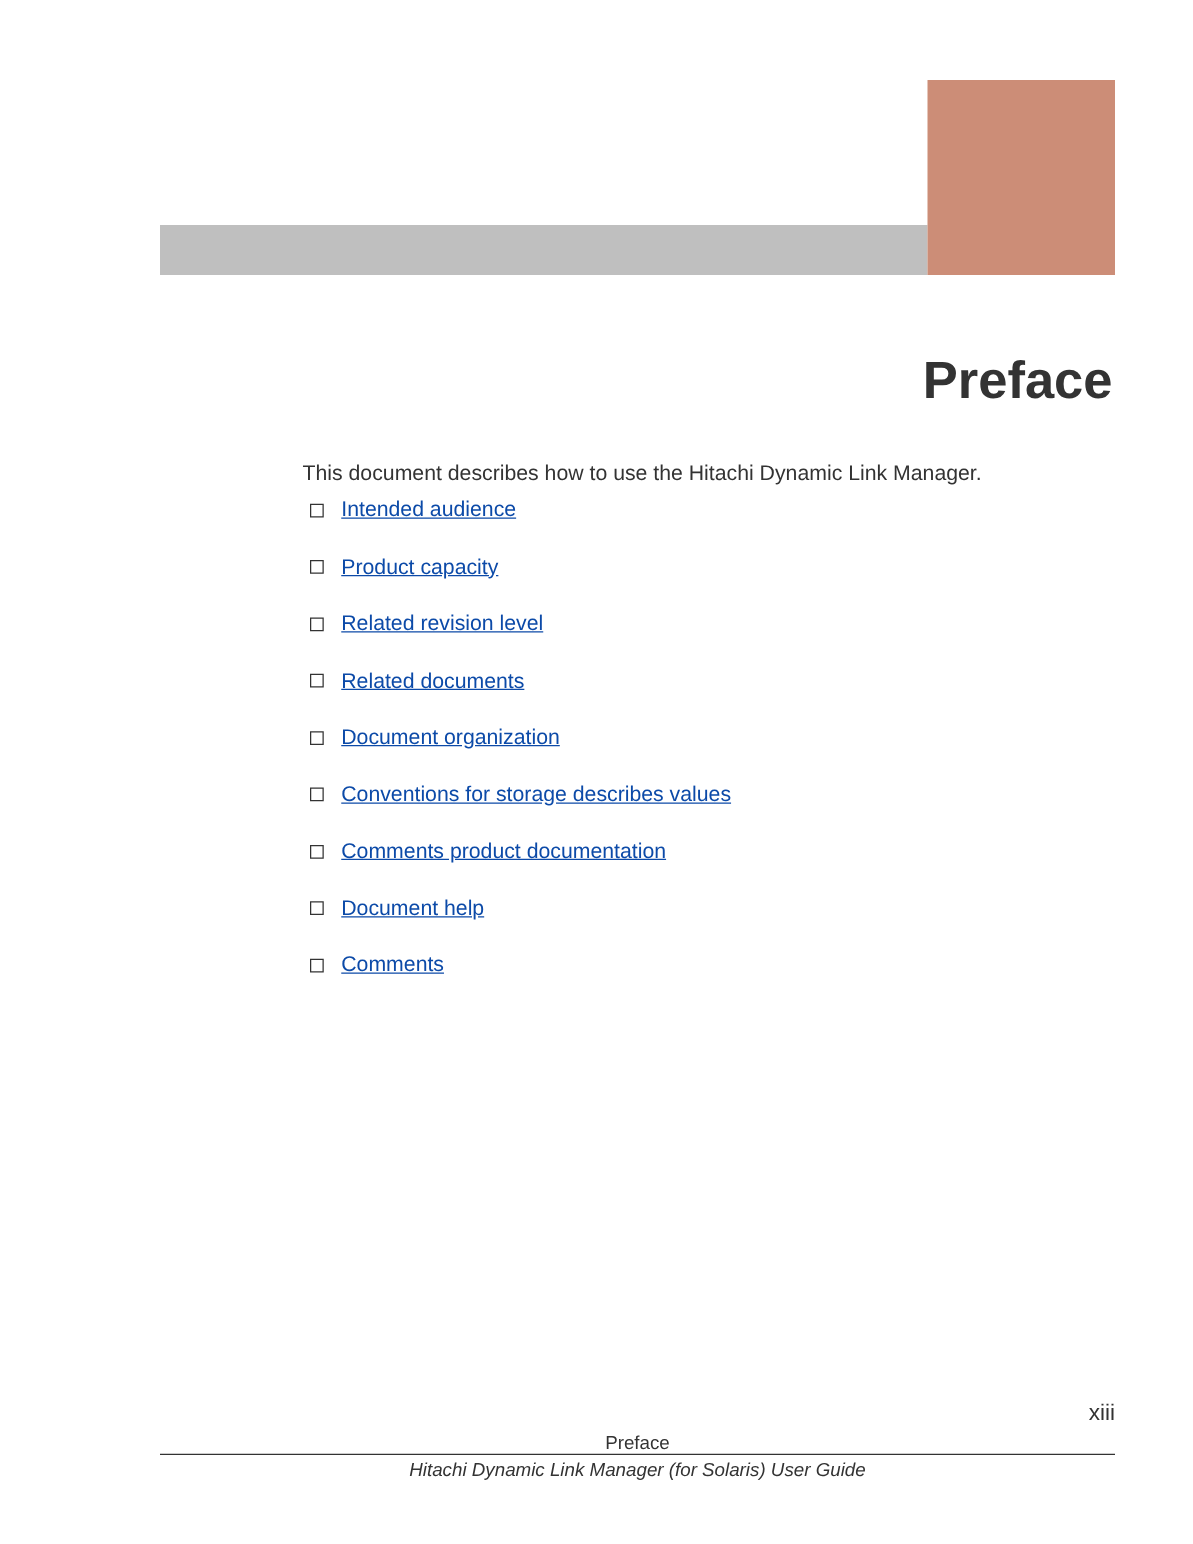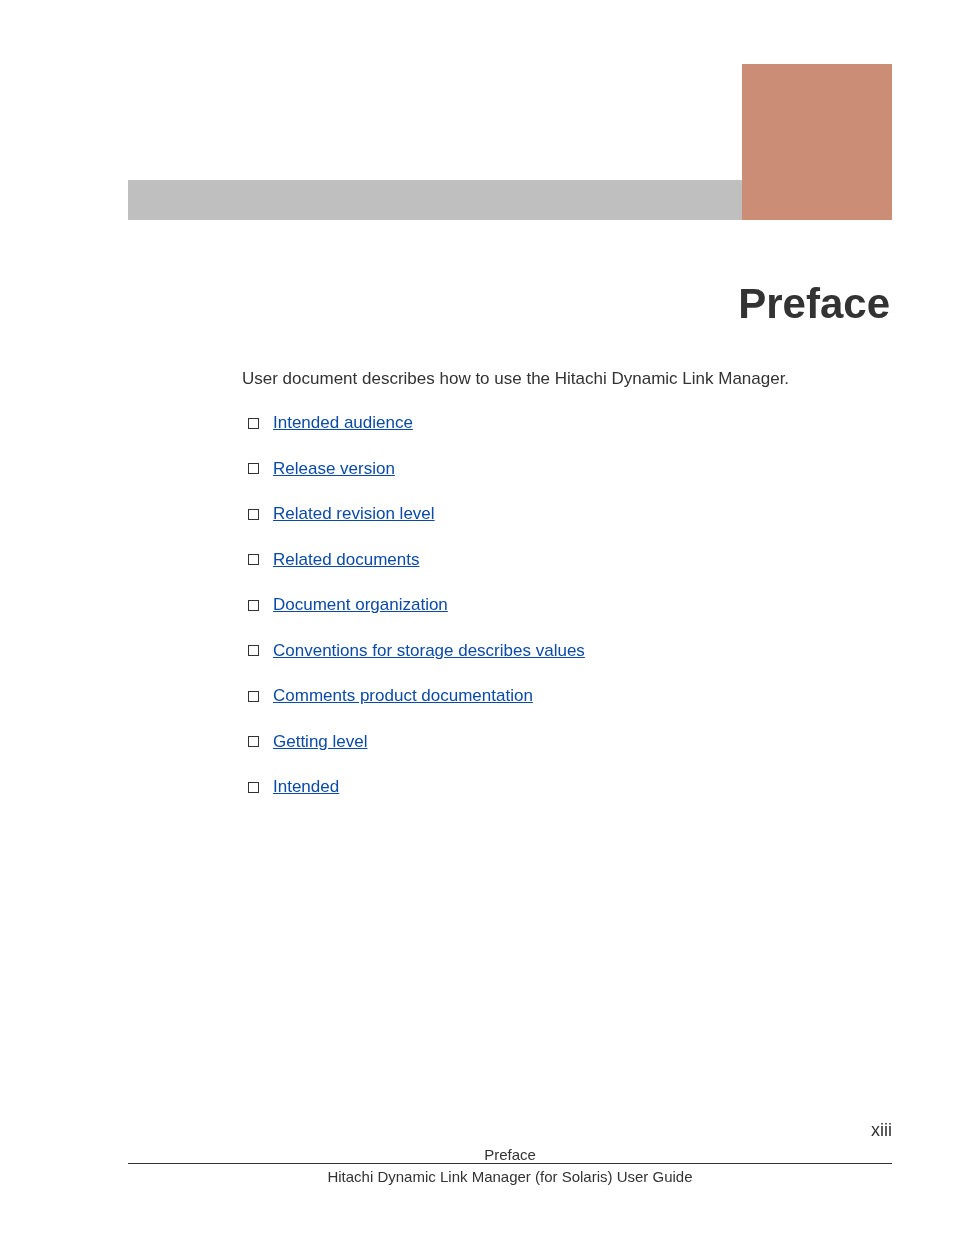--- a/index.html
+++ b/index.html
@@ -46,21 +46,21 @@
   .intro {
     position: absolute;
     left: 242px;
     top: 369px;
     font-size: 17px;
     color: #333333;
   }
   .toc {
     position: absolute;
     left: 248px;
-    top: 413px;
+    top: 398px;
     list-style: none;
   }
   .toc li {
     margin-bottom: 25.5px;
     display: flex;
     align-items: center;
   }
   .bullet-icon {
     display: inline-block;
     width: 11px;
@@ -97,42 +97,43 @@
     position: absolute;
     right: 0;
     top: -26px;
     text-align: right;
   }
   .footer-wrap { position: relative; }
   .footer-doc {
     font-size: 15px;
     color: #333333;
     text-align: center;
+    font-style: italic;
   }
 </style>
 </head>
 <body>
 
 <div class="header-band">
   <div class="grey-bar"></div>
   <div class="salmon-block"></div>
 </div>
 
 <h1 class="title">Preface</h1>
 
-<p class="intro">User document describes how to use the Hitachi Dynamic Link Manager.</p>
+<p class="intro">This document describes how to use the Hitachi Dynamic Link Manager.</p>
 
 <ul class="toc">
   <li>
     <span class="bullet-icon"></span>
     <a href="#">Intended audience</a>
   </li>
   <li>
     <span class="bullet-icon"></span>
-    <a href="#">Release version</a>
+    <a href="#">Product capacity</a>
   </li>
   <li>
     <span class="bullet-icon"></span>
     <a href="#">Related revision level</a>
   </li>
   <li>
     <span class="bullet-icon"></span>
     <a href="#">Related documents</a>
   </li>
   <li>
@@ -142,25 +143,25 @@
   <li>
     <span class="bullet-icon"></span>
     <a href="#">Conventions for storage describes values</a>
   </li>
   <li>
     <span class="bullet-icon"></span>
     <a href="#">Comments product documentation</a>
   </li>
   <li>
     <span class="bullet-icon"></span>
-    <a href="#">Getting level</a>
+    <a href="#">Document help</a>
   </li>
   <li>
     <span class="bullet-icon"></span>
-    <a href="#">Intended</a>
+    <a href="#">Comments</a>
   </li>
 </ul>
 
 <div class="footer">
   <div class="footer-wrap">
     <span class="footer-page">xiii</span>
     <div class="footer-section">Preface</div>
     <hr class="footer-line">
     <div class="footer-doc">Hitachi Dynamic Link Manager (for Solaris) User Guide</div>
   </div>

